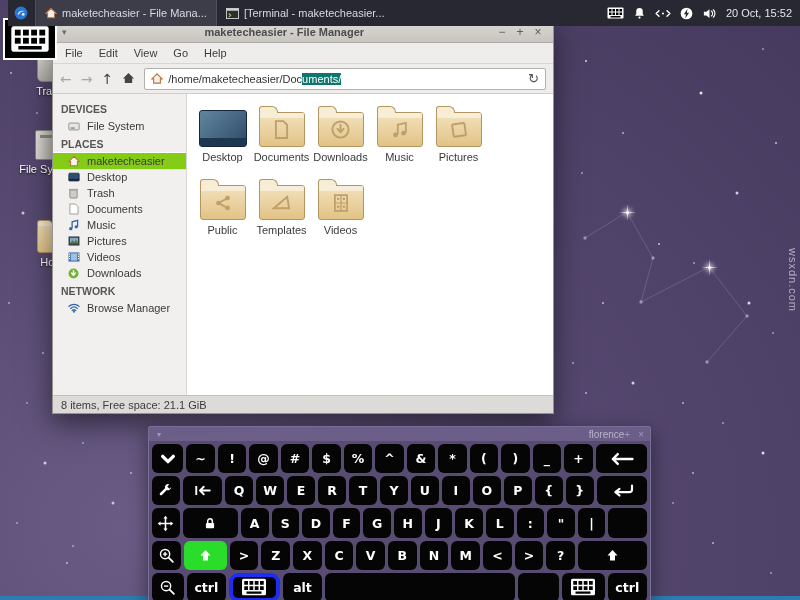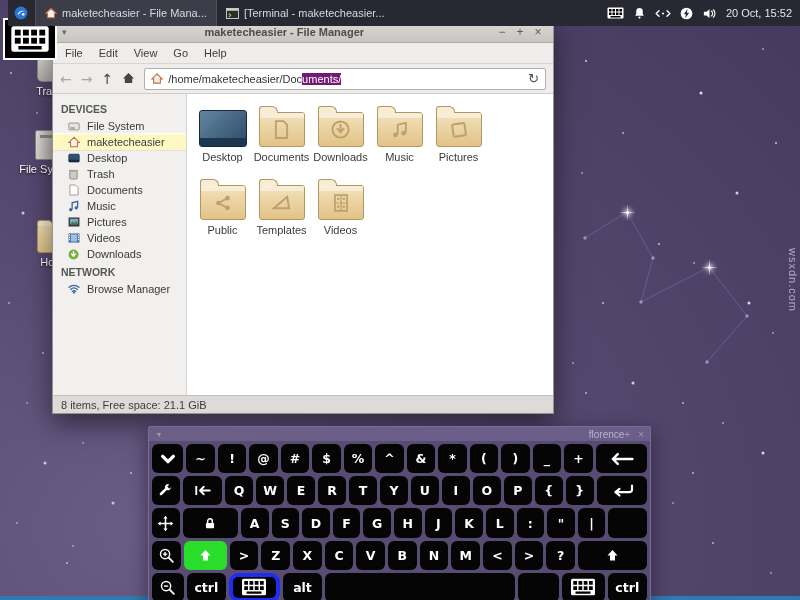--- a/index.html
+++ b/index.html
@@ -77,28 +77,28 @@
   .tb-controls span{width:18px;text-align:center;color:#5c5c5c;font-size:12px}
   .menubar{height:20px;flex:none;background:#eeedeb;border-bottom:1px solid #d8d6d2;
     display:flex;align-items:center;padding-left:4px;color:#3c3c3c}
   .menu-item{padding:17px 8px;line-height:20px}
   .toolbar{height:29px;flex:none;background:#eeedeb;border-bottom:1px solid #cfcdc9;
     display:flex;align-items:center;padding:0 7px;gap:9px}
   .nav{font-size:14px;line-height:1;font-family:"DejaVu Sans",sans-serif}
   .nav.dis{color:#a9a7a3}.nav.en{color:#454543}
   .pathbar{flex:1;height:20px;background:#fff;border:1px solid #b2b0ab;border-radius:2px;
     display:flex;align-items:center;padding:0 6px;gap:5px;color:#333}
-  .path-sel{background:#701a75;color:#fff}
+  .path-sel{background:#0f766e;color:#fff}
   .reload{margin-left:auto;color:#555;font-size:13px;font-family:"DejaVu Sans",sans-serif}
   .fm-body{flex:1;display:flex;min-height:0}
   .sidebar{width:133px;flex:none;background:#f1f0ee;border-right:1px solid #d8d6d2;
     padding-top:5px;color:#3a3a3a;overflow:hidden}
   .side-header{font-weight:bold;color:#565656;padding:4px 8px 3px;font-size:10.5px}
   .side-item{display:flex;align-items:center;gap:7px;padding:2px 4px 2px 14px}
-  .side-item.selected{background:#fef9c3;box-shadow:0 1px 0 #e2e0dc,0 -1px 0 #fff}
+  .side-item.selected{background:#84cc16;box-shadow:0 1px 0 #e2e0dc,0 -1px 0 #fff}
   .side-ic{width:13px;display:flex;justify-content:center}
   .file-area{flex:1;background:#fff;padding:9px 14px 0 6px;display:flex;flex-wrap:wrap;
     align-content:flex-start}
   .file-item{width:59px;display:flex;flex-direction:column;align-items:center;margin-bottom:13px}
   .ficon{height:44px;display:flex;align-items:flex-end;justify-content:center}
   .flabel{margin-top:4px;color:#3a3a3a;text-align:center}
   .folder{width:44px;height:33px;background:linear-gradient(#f2e2bd,#e3c favoured);
     background:linear-gradient(#f2e2bd,#e2c386);border:1px solid #b3955f;border-radius:2px 3px 3px 3px;
     position:relative;display:flex;align-items:center;justify-content:center}
   .folder::before{content:"";position:absolute;top:-7px;left:-1px;width:17px;height:6px;
@@ -293,20 +293,21 @@
         <div class="side-header">DEVICES</div>
         <div class="side-item">
           <span class="side-ic">
             <svg viewBox="0 0 14 12" width="12" height="11">
               <rect x="1" y="2" width="12" height="8" rx="1" fill="#e8e6e2" stroke="#8a8885"></rect>
               <rect x="3" y="7" width="5" height="1.6" fill="#8a8885"></rect>
             </svg>
           </span>
           <span>File System</span>
         </div>
+        <div class="side-header">PLACES</div>
         <div class="side-item selected">
           <span class="side-ic">
             <svg viewBox="0 0 14 13" width="12" height="12">
               <path d="M7 1L1 7h2v5h8V7h2z" fill="#f7f3ee" stroke="#c46f3a" stroke-width="1.2"></path>
             </svg>
           </span>
           <span>maketecheasier</span>
         </div>
         <div class="side-item">
           <span class="side-ic">

